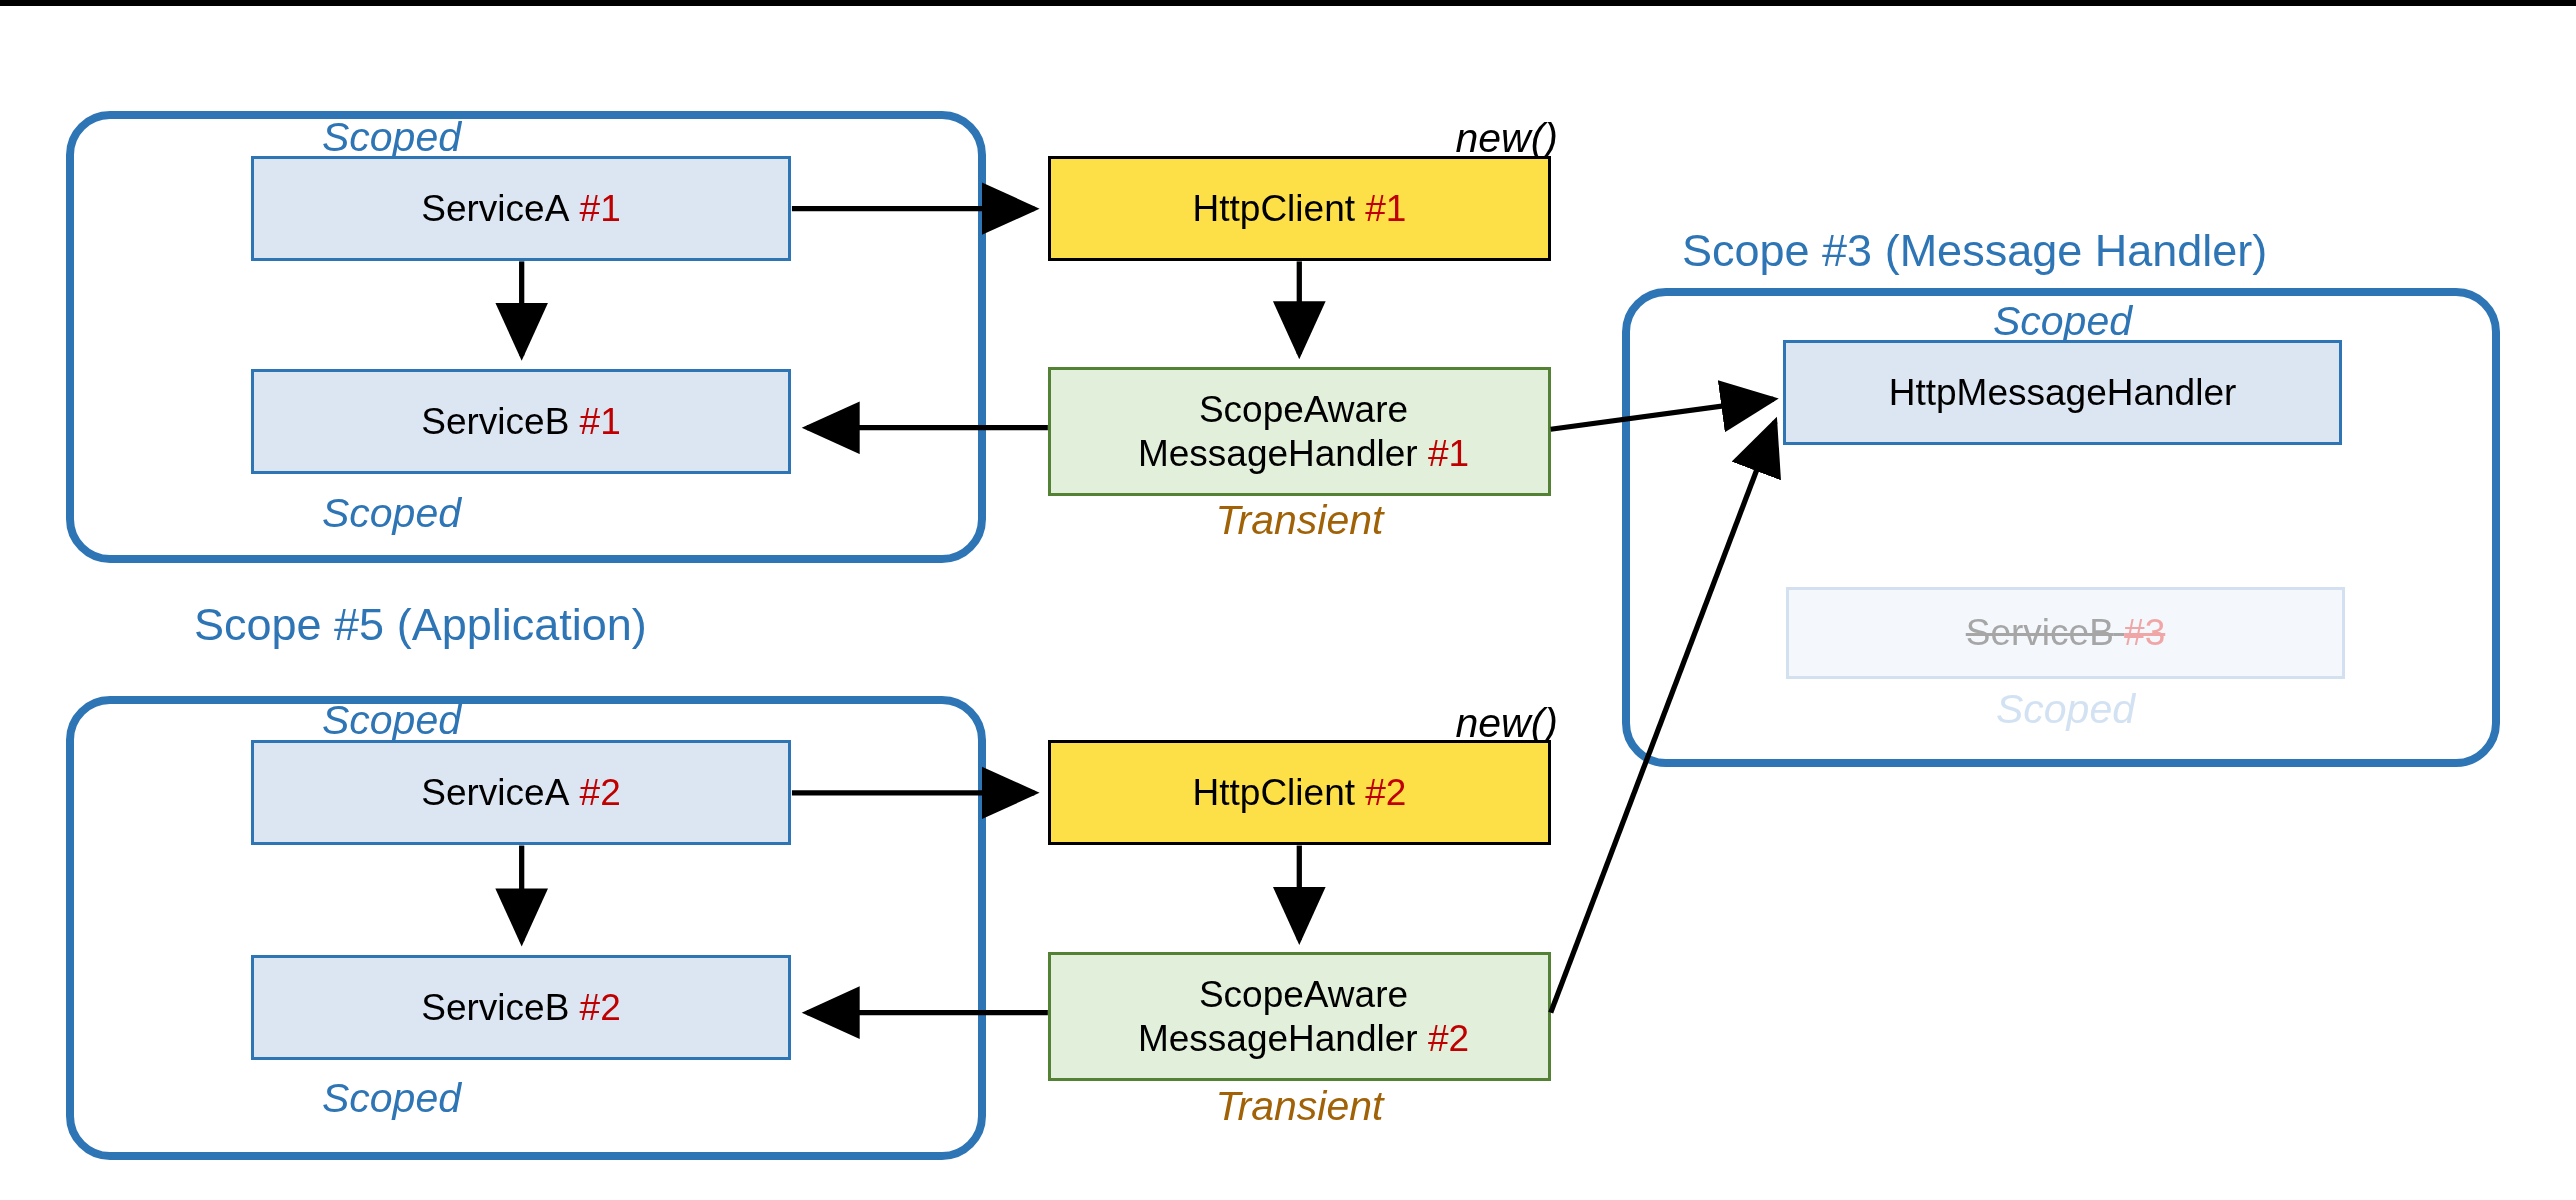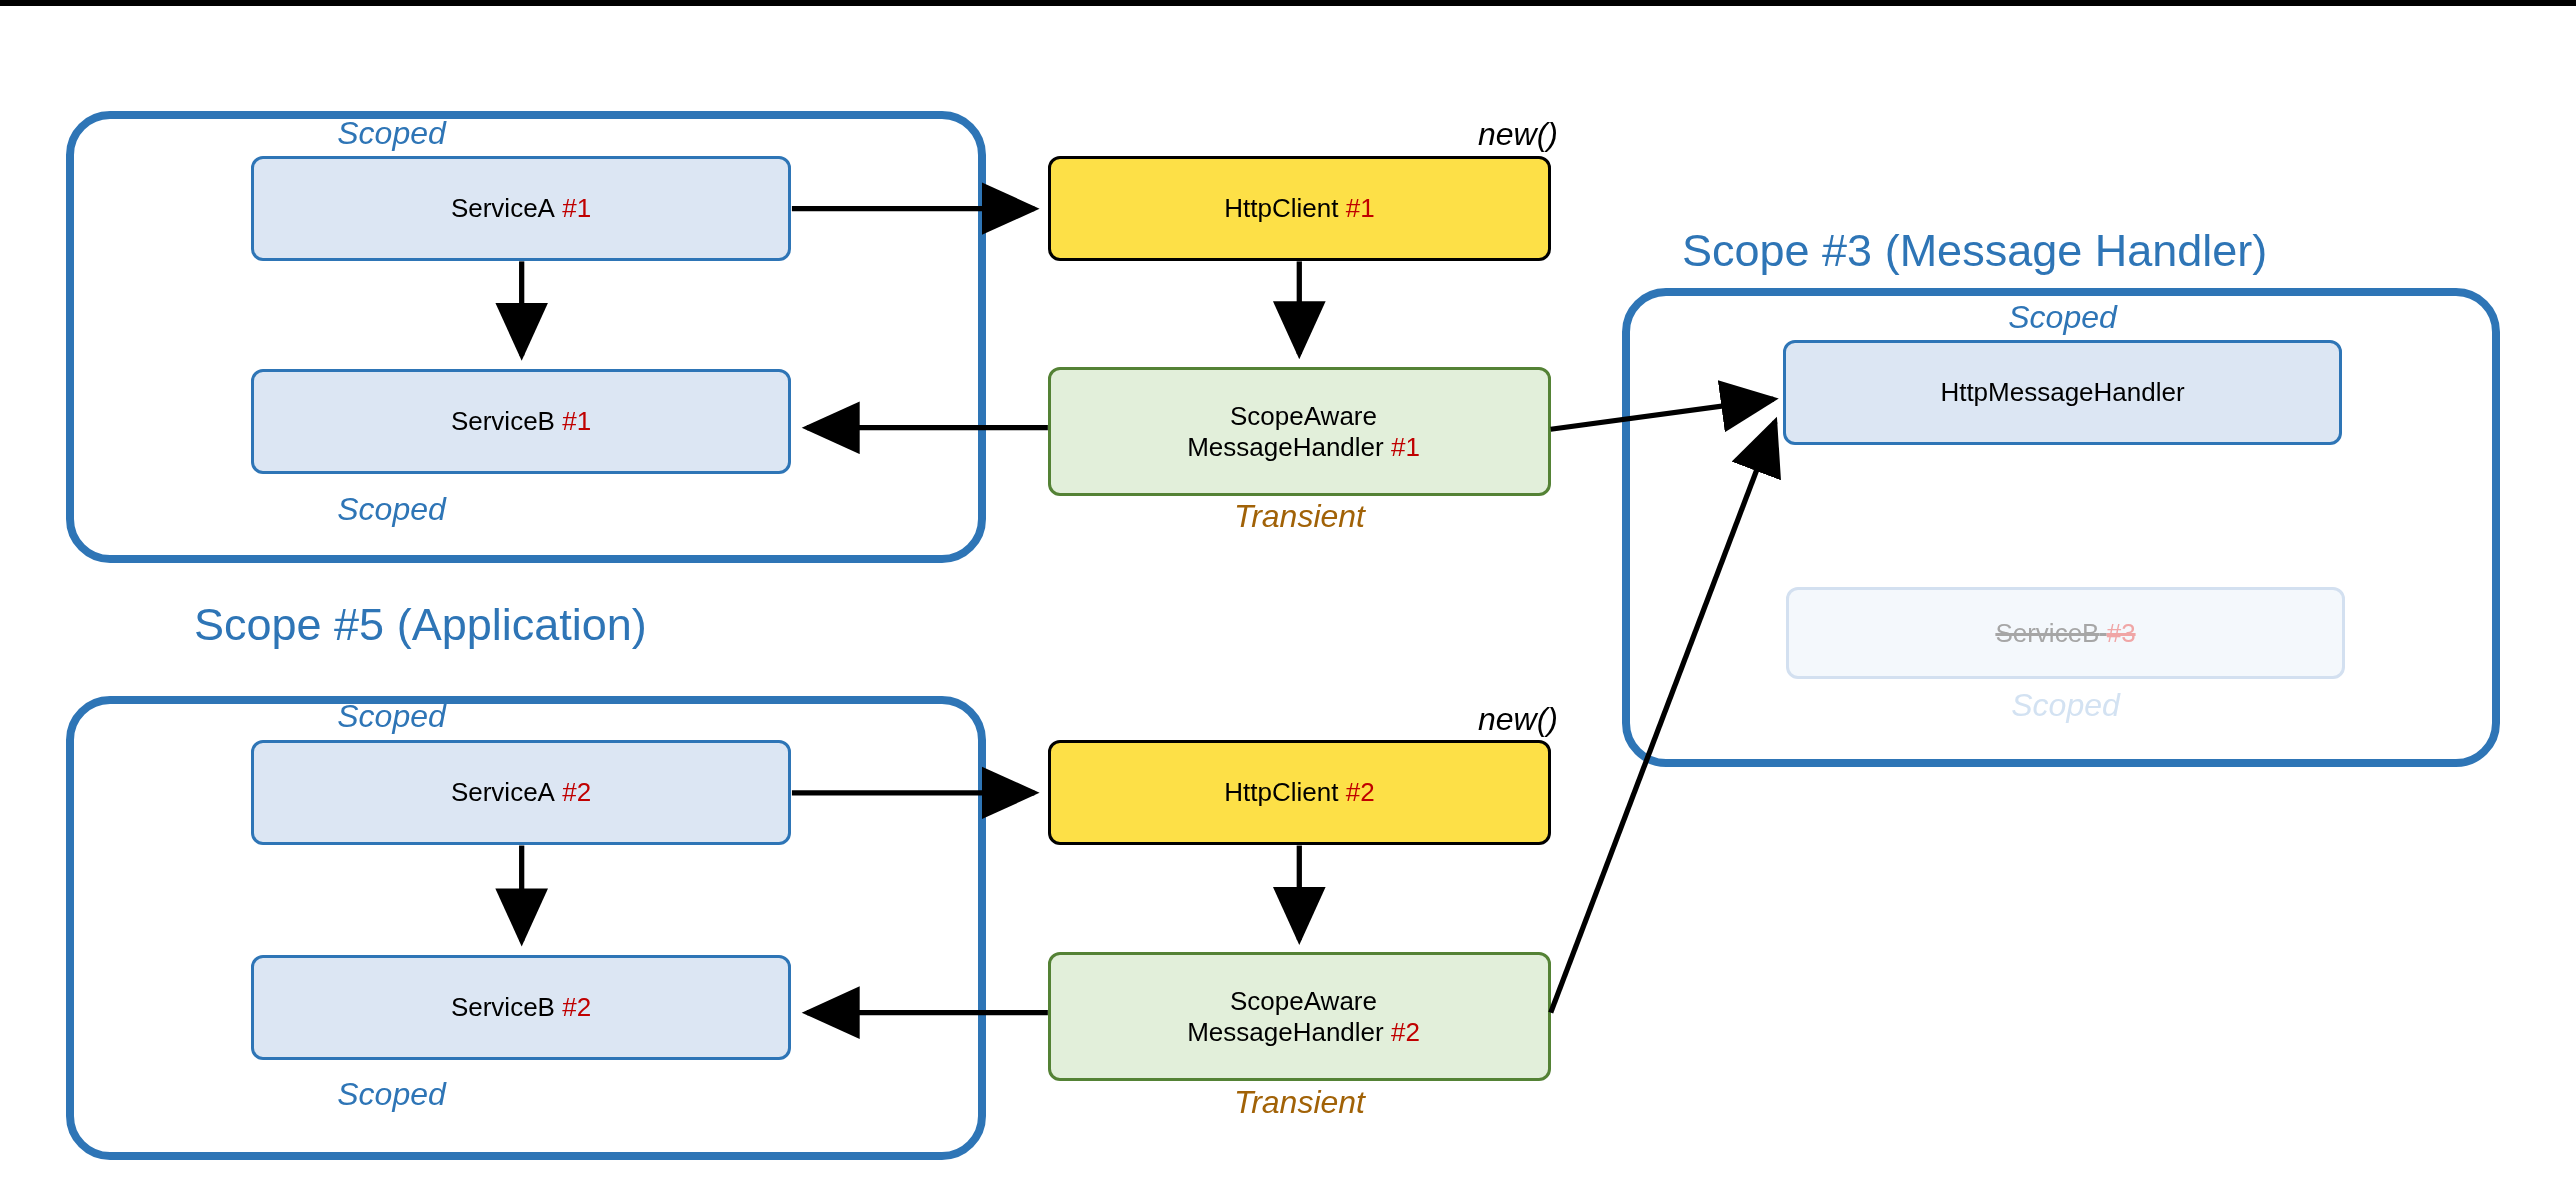--- a/index.html
+++ b/index.html
@@ -26,40 +26,39 @@
     font-weight:400;
   }
 
   
   .node{
     position:absolute;
     box-sizing:border-box;
     display:flex;
     align-items:center;
     justify-content:center;
-    font-size:26px;
+    font-size:37px;
     line-height:1.18;
     color:#000;
-    border-radius:12px;
   }
   .node .num{color:#C00000;}
   .node-blue{background:#DCE6F3;border:3.8px solid #2E75B6;}
   .node-gray{background:#fde047;border:3.8px solid #000000;}
   .node-green{background:#E2EFDA;border:3.8px solid #548235;padding-left:8px;}
   .node-ghost{
     background:#F4F8FC;border:3px solid #D3E0F0;
   }
   .node-ghost .lbl{color:#A6A6A6;text-decoration:line-through;text-decoration-thickness:3px;}
   .node-ghost .num{color:#F0A6A6;}
 
   
   .caption{
     position:absolute;
     font-style:italic;
-    font-size:32px;
+    font-size:41px;
     line-height:1;
     white-space:nowrap;
     text-align:center;
   }
   .cap-blue{color:#2E75B6;}
   .cap-green{color:#a16207;}
   .cap-black{color:#000;text-align:right;}
   .cap-ghost{color:#D3E2F2;}
 
   

